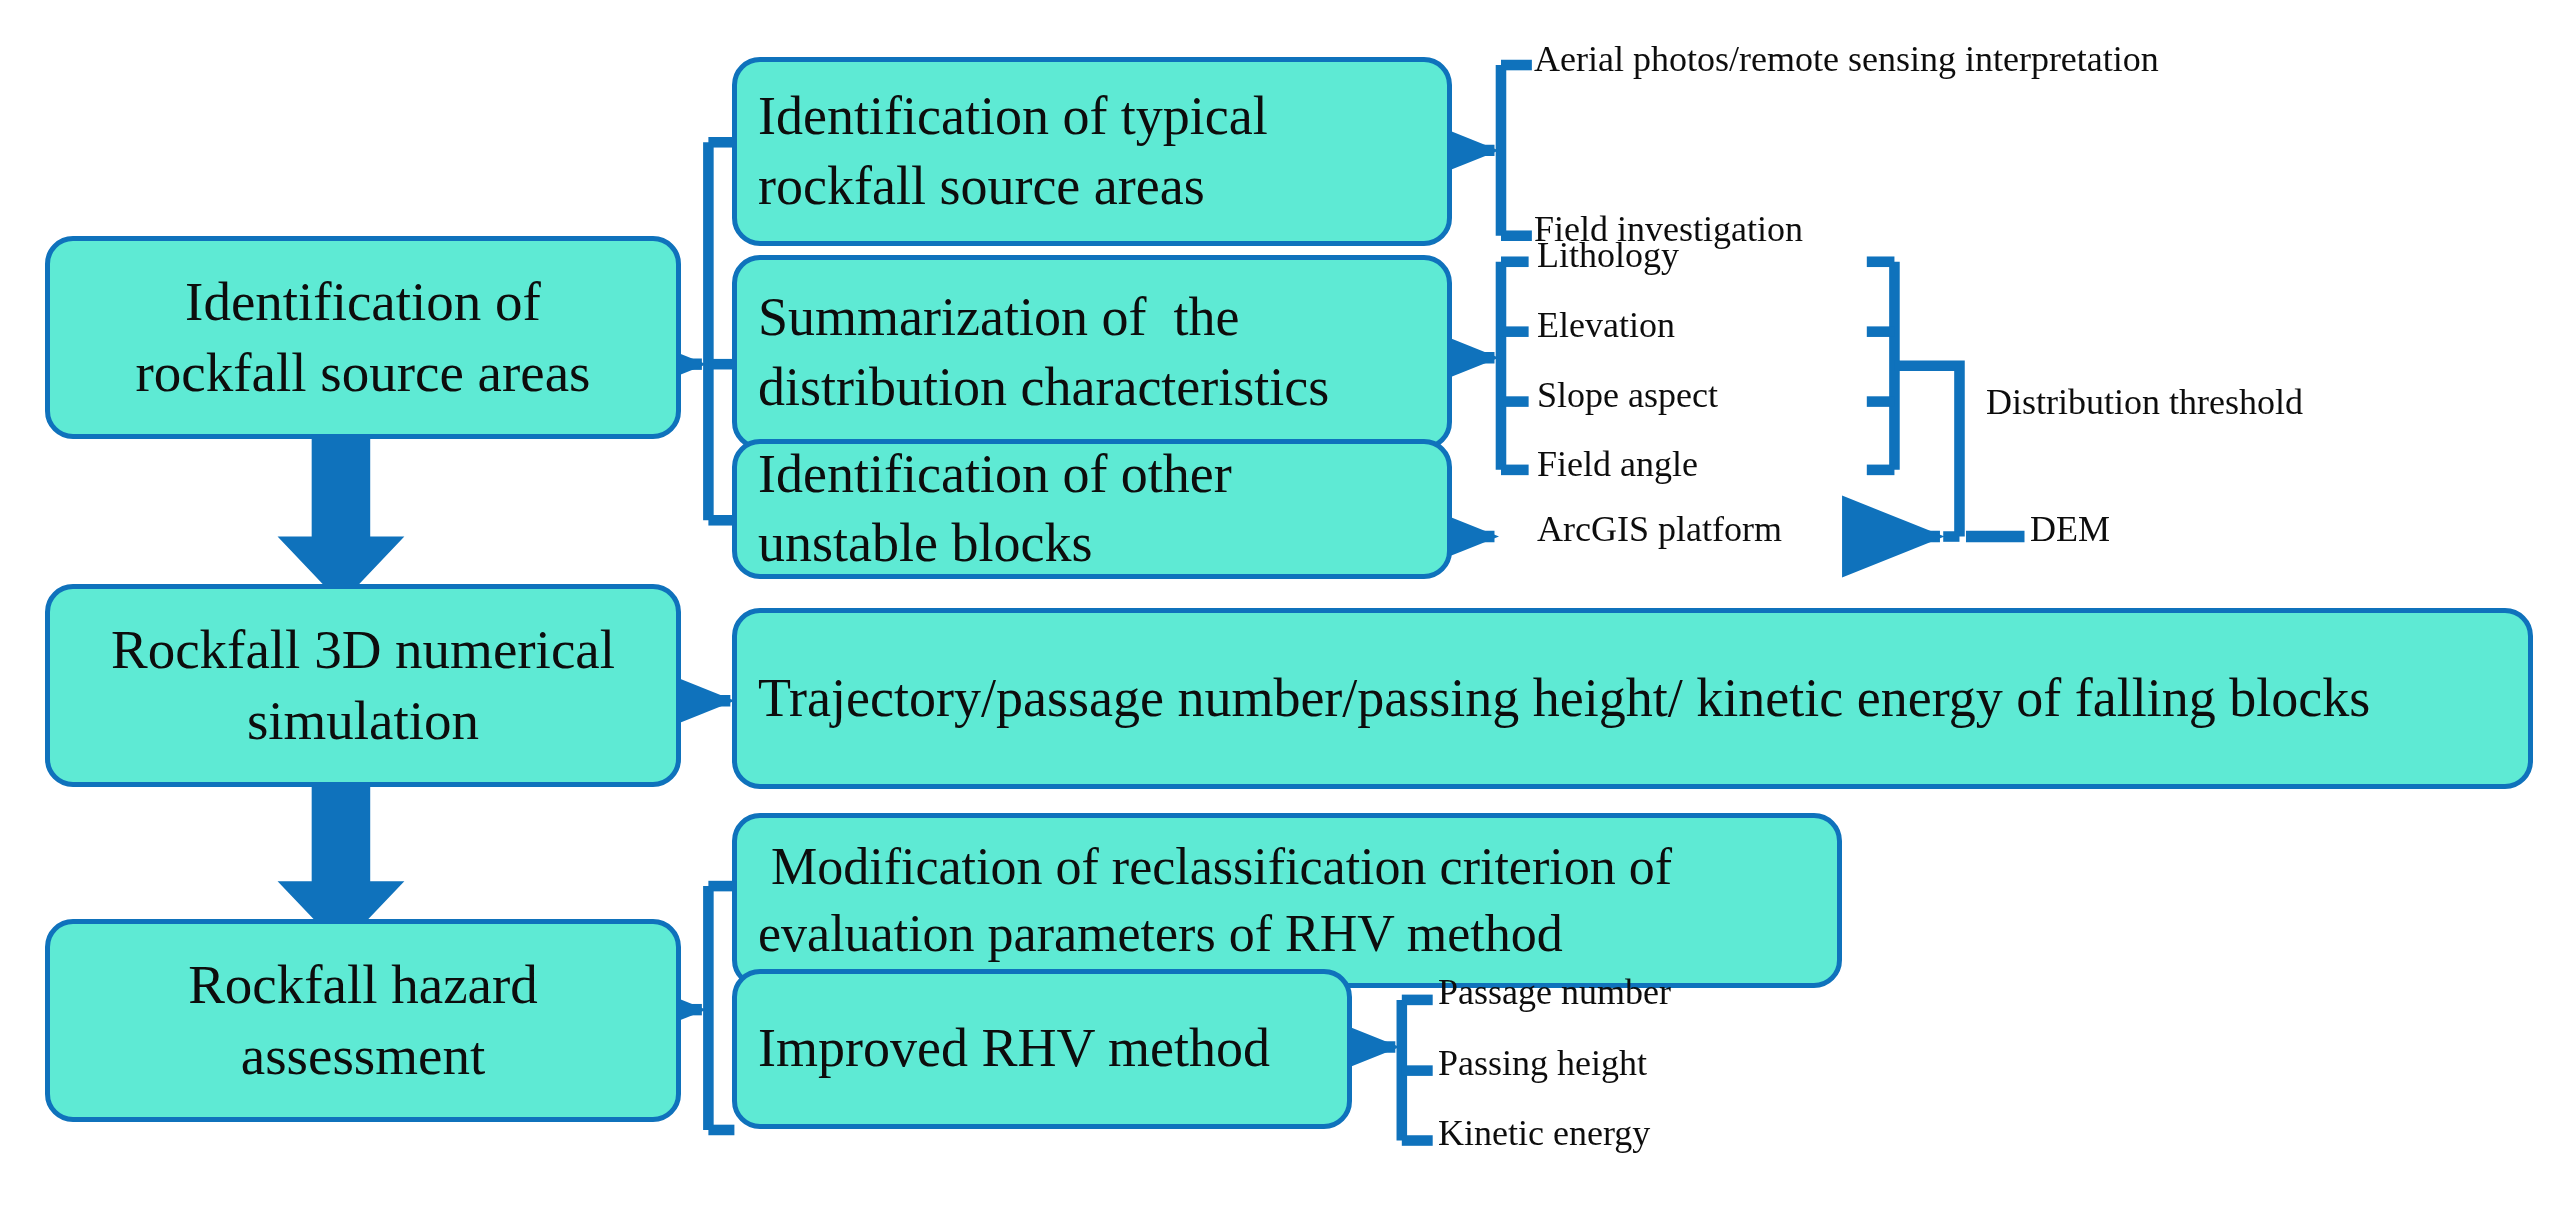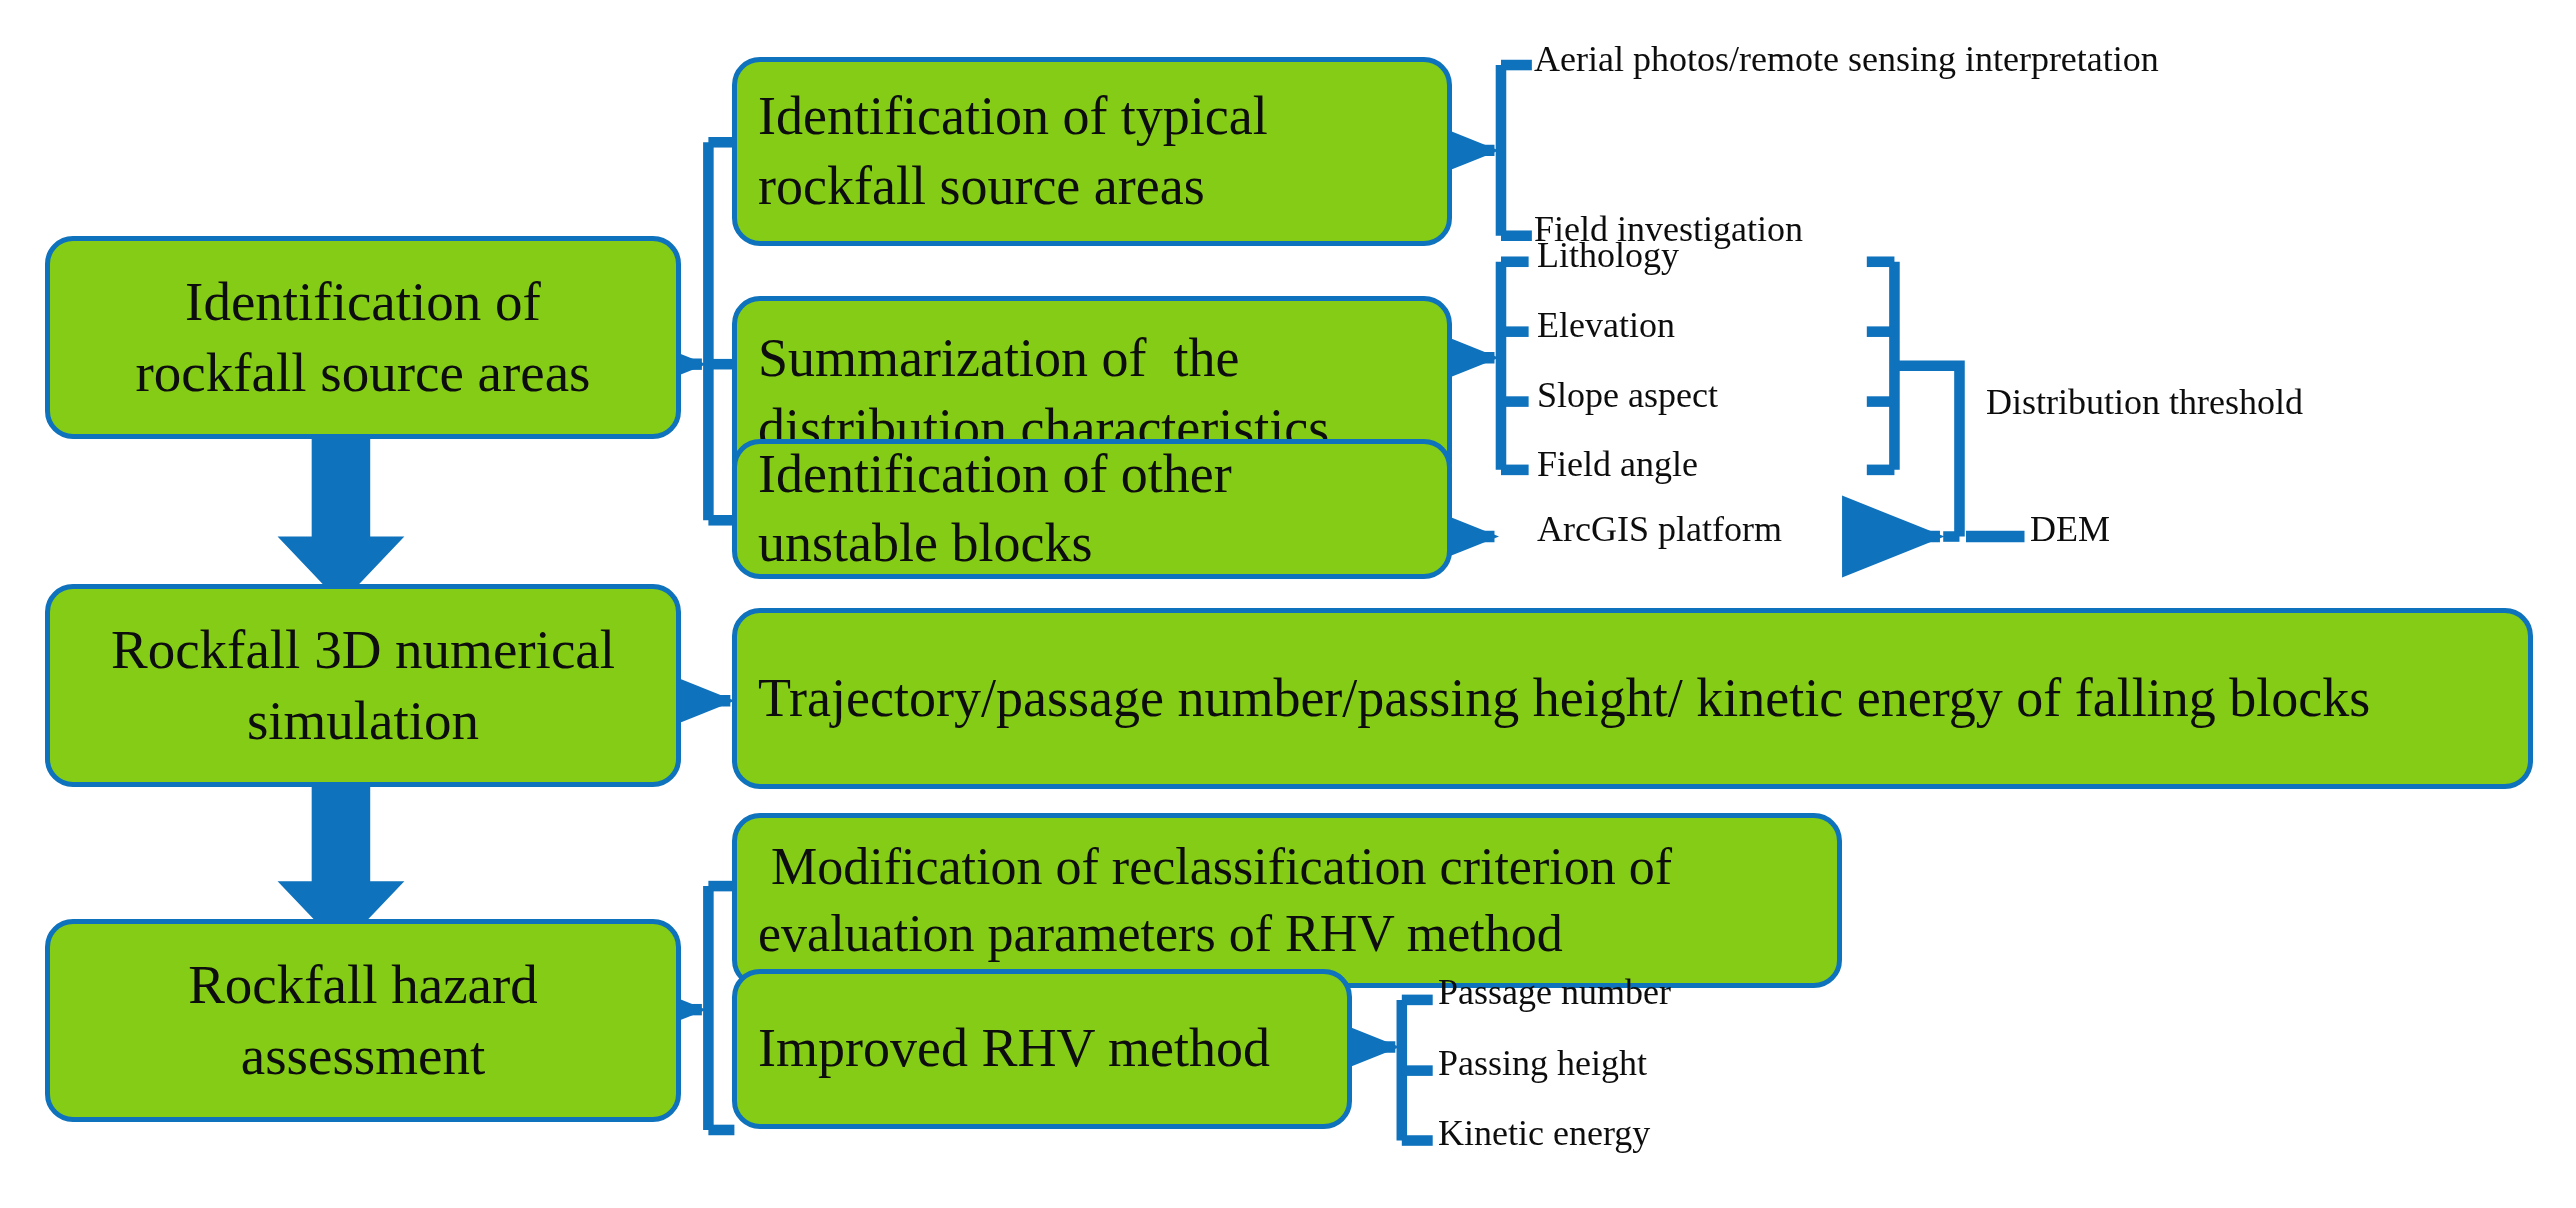--- a/index.html
+++ b/index.html
@@ -22,21 +22,21 @@
   svg.layer {
     position: absolute;
     left: 0;
     top: 0;
     width: 2576px;
     height: 1208px;
   }
   .node-box {
     position: absolute;
     box-sizing: border-box;
-    background: #84cc16;
+    background: #5eead4;
     border: 5.7px solid #0f72bc;
     border-radius: 28px;
     display: flex;
     align-items: center;
     color: #0d0d0d;
   }
   .node-box .txt {
     width: 100%;
     line-height: 1.28;
     white-space: pre-wrap;
@@ -140,21 +140,21 @@
   <div class="node-box center f68" style="left:45px; top:919px; width:636px; height:203px;">
     <span class="txt">Rockfall hazard
 assessment</span>
   </div>
 
   <div class="node-box left f66" style="left:732px; top:57px; width:720px; height:189px;">
     <span class="txt">Identification of typical
 rockfall source areas</span>
   </div>
 
-  <div class="node-box left f66" style="left:732px; top:255px; width:720px; height:195px;margin-top:41px;">
+  <div class="node-box left f66" style="left:732px; top:255px; width:720px; height:195px;">
     <span class="txt">Summarization of  the
 distribution characteristics</span>
   </div>
 
   <div class="node-box left f66" style="left:732px; top:439px; width:720px; height:140px;">
     <span class="txt">Identification of other
 unstable blocks</span>
   </div>
 
   <div class="node-box left f66" style="left:732px; top:608px; width:1801px; height:181px;align-items:center;">

